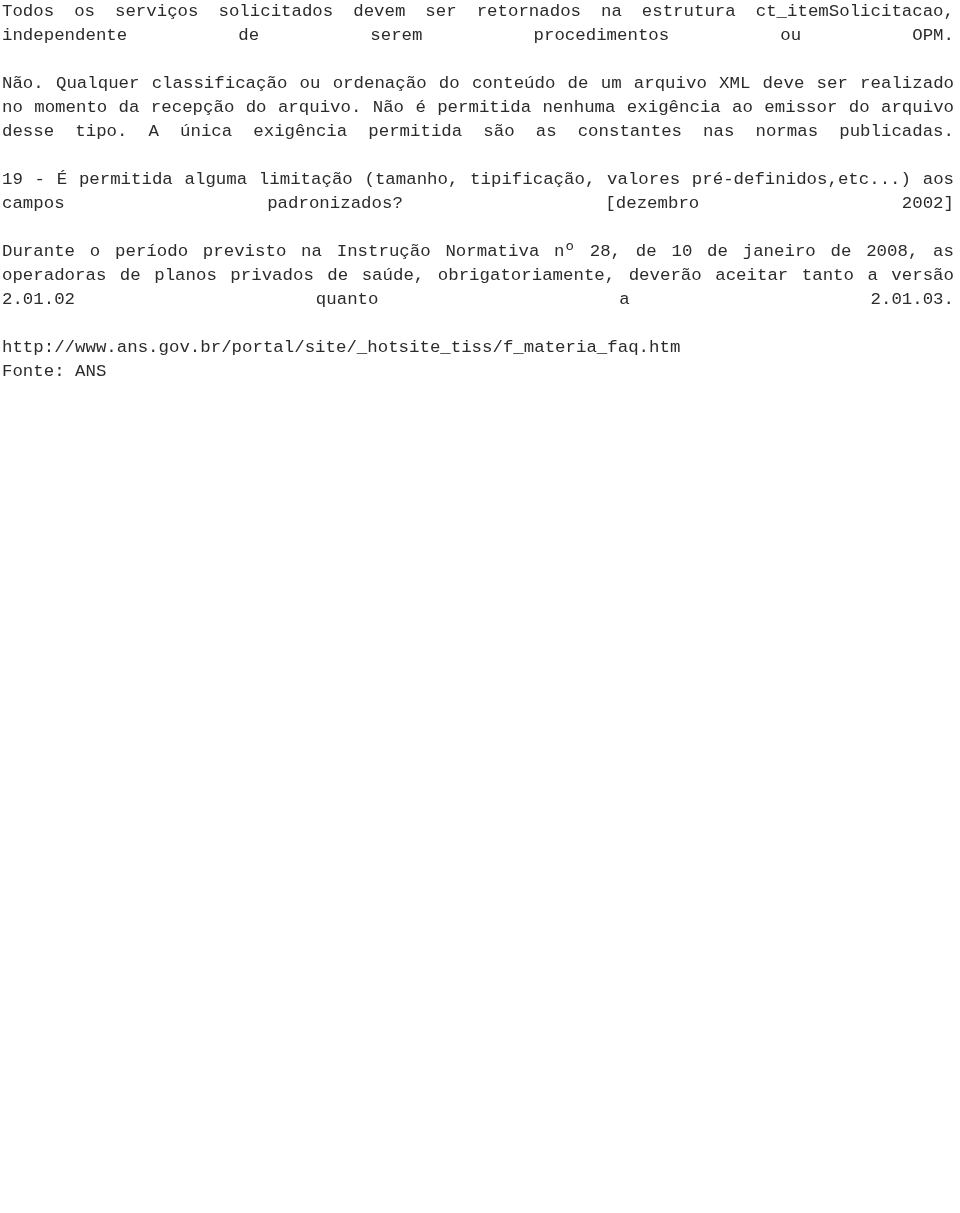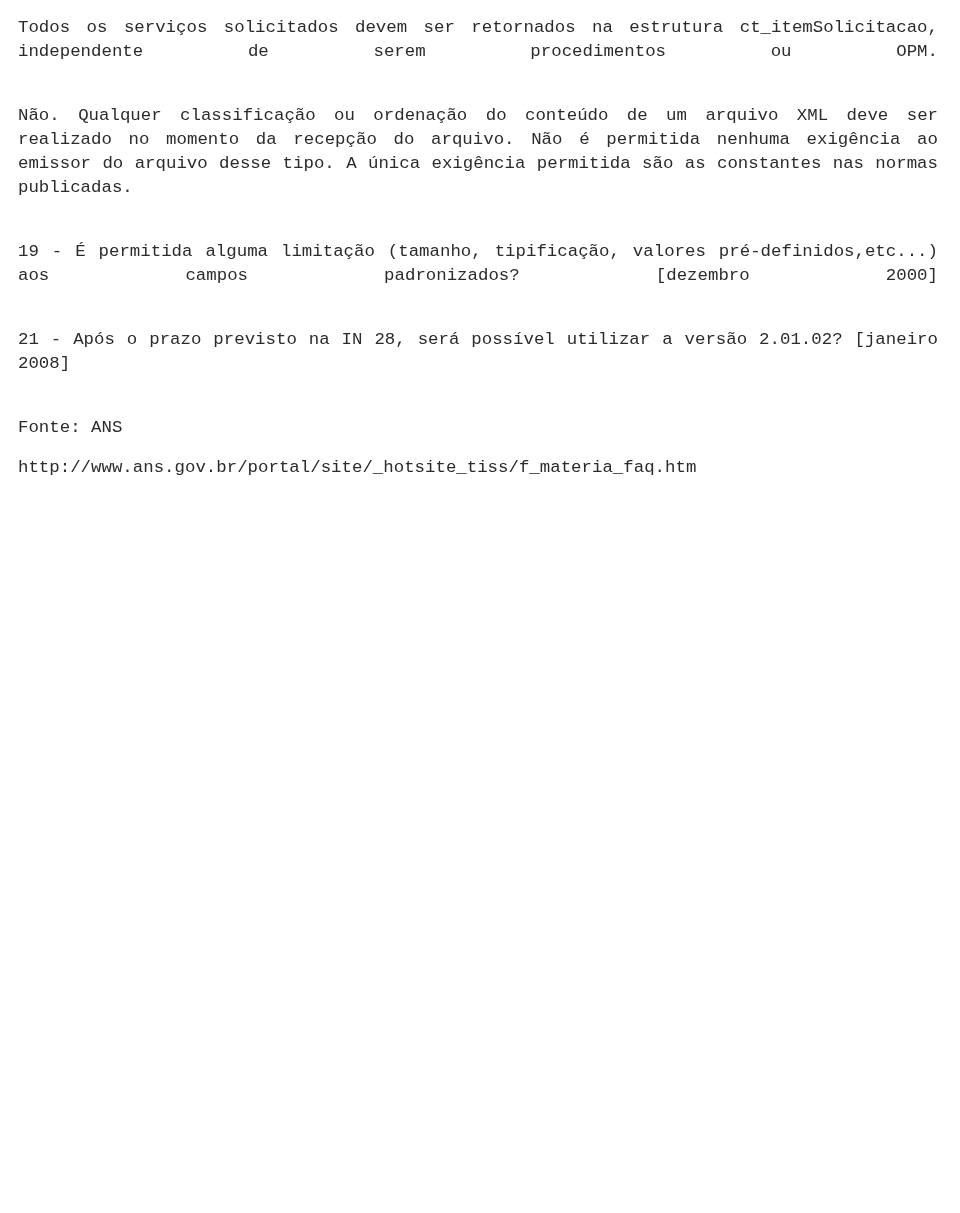--- a/index.html
+++ b/index.html
@@ -21,21 +21,21 @@
     padding: 0;
     box-sizing: border-box;
   }
   .doc-body {
     position: absolute;
     left: 2px;
     top: 0px;
     width: 952px;
   }
   p.para {
-    margin: 16px;
+    margin: 0;
     padding: 0;
     color: #2b2b2b;
     font-size: 17.4px;
     line-height: 24px;
     letter-spacing: 0px;
     text-align: justify;
     text-justify: inter-word;
     white-space: normal;
   }
   
@@ -65,26 +65,26 @@
 <body>
 
 <div class="page">
   <div class="doc-body">
 
     <p class="para sp-0 pad-top-4">Todos os serviços solicitados devem ser retornados na estrutura ct_itemSolicitacao, independente de serem procedimentos ou OPM.</p>
 
 
     <p class="para sp-65">Não. Qualquer classificação ou ordenação do conteúdo de um arquivo XML deve ser realizado no momento da recepção do arquivo. Não é permitida nenhuma exigência ao emissor do arquivo desse tipo. A única exigência permitida são as constantes nas normas publicadas.</p>
 
-    <p class="para sp-62">19 - É permitida alguma limitação (tamanho, tipificação, valores pré-definidos,etc...) aos campos padronizados? [dezembro 2000]</p>
+    <p class="para sp-62">19 - É permitida alguma limitação (tamanho, tipificação, valores pré-definidos,etc...) aos campos padronizados? [dezembro 2002]</p>
 
 
 
-
-    <p class="para sp-63">21 - Após o prazo previsto na IN 28, será possível utilizar a versão 2.01.02? [janeiro 2008]</p>
+    <p class="para sp-70">Durante o período previsto na Instrução Normativa nº 28, de 10 de janeiro de 2008, as operadoras de planos privados de saúde, obrigatoriamente, deverão aceitar tanto a versão 2.01.02 quanto a 2.01.03.</p>
 
 
-    <p class="para nojust sp-70">Fonte: ANS</p>
 
     <p class="para nojust sp-20">http://www.ans.gov.br/portal/site/_hotsite_tiss/f_materia_faq.htm</p>
+
+    <p class="para nojust sp-70">Fonte: ANS</p>
 
   </div>
 </div>
 
 </body></html>

